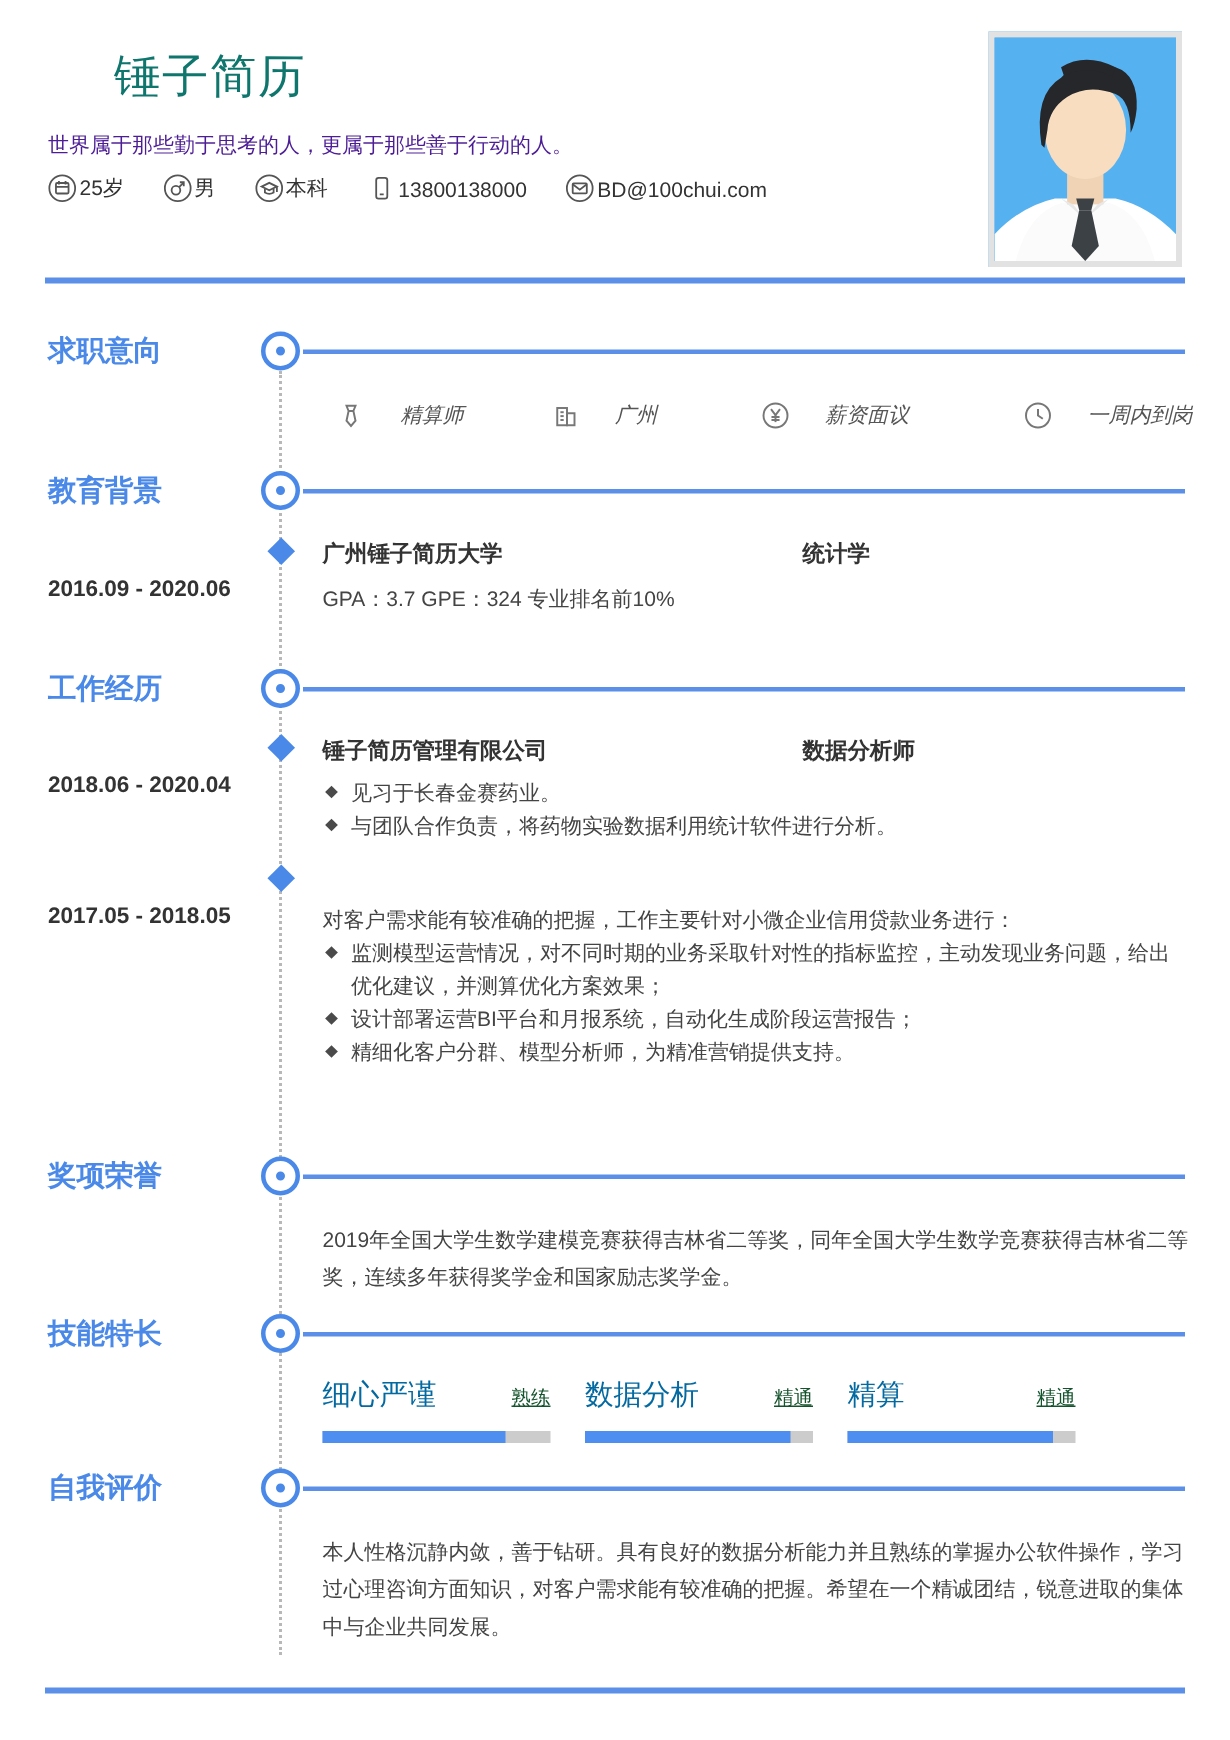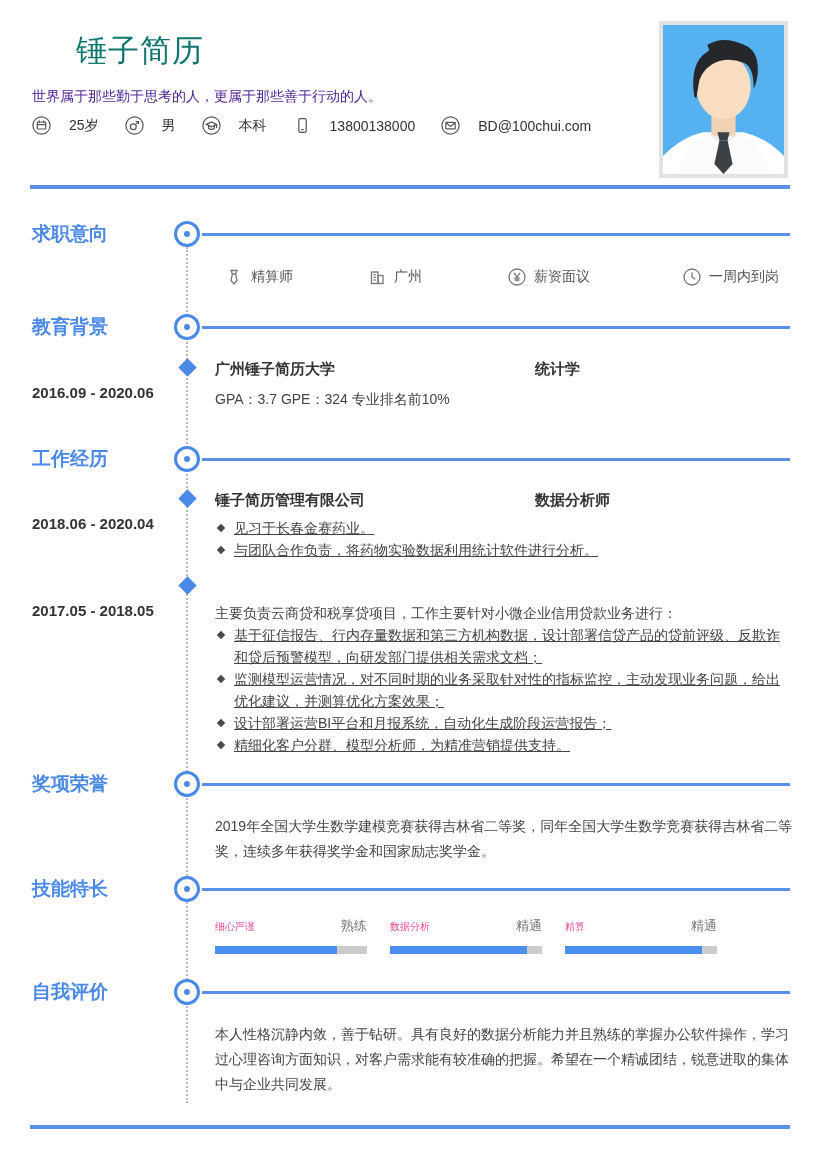--- a/index.html
+++ b/index.html
@@ -4,21 +4,21 @@
 <style>
   * { margin:0; padding:0; box-sizing:border-box; }
   html,body { background:#ffffff; }
   body { font-family:"Liberation Sans","DejaVu Sans",sans-serif; }
   .page { position:relative; width:820px; height:1160px; background:#fff; overflow:hidden; }
 
   
   .name { position:absolute; left:32px; top:30px; font-size:31px; color:#0f766e; letter-spacing:1px;margin-left:44px; }
   .motto { position:absolute; left:32px; top:88px; font-size:14px; color:#4c1d95; }
   .contacts { position:absolute; left:32px; top:116px; display:flex; align-items:center; gap:26px; font-size:14px; color:#333; }
-  .contact { display:flex; align-items:center; gap:18px; }
+  .contact { display:flex; align-items:center; gap:2px; }
   .cicon svg { display:block; }
   .photo { position:absolute; left:659px; top:21px; width:129px; height:157px; border:4px solid #e2e2e2; background:#55b1f0; }
   .photo svg { display:block; width:100%; height:100%; }
   .rule-top { position:absolute; left:30px; top:185px; width:760px; height:4px; background:#5b8fe8; }
   .rule-bottom { position:absolute; left:30px; top:1125px; width:760px; height:4px; background:#5b8fe8; }
 
   
   .spine { position:absolute; left:186px; top:247px; height:856px; width:0; border-left:2px dotted #b8b8b8; z-index:1; }
   .sec-title { position:absolute; left:32px; font-size:19px; font-weight:bold; color:#4a89e8; z-index:3; }
   .tl-node { position:absolute; left:174px; width:26px; height:26px; border:3px solid #4a89e8; border-radius:50%; background:#fff; display:flex; align-items:center; justify-content:center; z-index:4; }
@@ -29,31 +29,31 @@
   
   .period { position:absolute; left:32px; width:140px; font-size:15px; font-weight:bold; color:#333; z-index:3;margin-top:24px; }
   .org-row { position:absolute; left:215px; width:578px; z-index:3; }
   .org-row .org { font-size:15px; font-weight:bold; color:#333; }
   .org-row .role { position:absolute; left:320px; top:0; font-size:15px; font-weight:bold; color:#333; }
   .body-text { position:absolute; left:215px; width:578px; font-size:14px; color:#444; z-index:3; }
   .lh22 { line-height:22px; }
   .lh25 { line-height:25px; }
   .bullet { display:flex; align-items:flex-start; }
   .bullet .bdot { flex:none; width:6px; height:6px; background:#4a4a4a; transform:rotate(45deg); margin:8px 10px 0 3px; }
-  .bullet .btxt { flex:1; line-height:22px;text-decoration:underline; }
-
-  
-  .ji-item { position:absolute; top:268px; display:flex; align-items:center; gap:8px; font-size:14px; color:#555; z-index:3; }
+  .bullet .btxt { flex:1; line-height:22px; }
+
+  
+  .ji-item { position:absolute; top:268px; display:flex; align-items:center; gap:24px; font-size:14px; color:#555; z-index:3;font-style:italic; }
   .ji-item svg { display:block; }
 
   
   .skill { position:absolute; top:917px; width:152px; z-index:3; }
   .skill .srow { display:flex; justify-content:space-between; align-items:baseline; }
-  .skill .sname { font-size:10px; color:#ec4899; }
-  .skill .slevel { font-size:13px; color:#737373; }
+  .skill .sname { font-size:19px; color:#0369a1; }
+  .skill .slevel { font-size:13px; color:#14532d;text-decoration:underline; }
   .skill .track { margin-top:11px; width:100%; height:8px; background:#cccccc; }
   .skill .fill { height:8px; background:#4e8ef0; }
 </style>
 </head>
 <body>
 
 <div class="page">
 
   <div class="name">锤子简历</div>
   <div class="motto">世界属于那些勤于思考的人，更属于那些善于行动的人。</div>
@@ -216,25 +216,21 @@
     </div>
     <div class="bullet">
       <span class="bdot"></span>
       <span class="btxt">与团队合作负责，将药物实验数据利用统计软件进行分析。</span>
     </div>
   </div>
 
   <div class="period" style="top:578px;">2017.05 - 2018.05</div>
   <div class="diamond" style="top:579px;"></div>
   <div class="body-text" style="top:602px;">
-    <div class="lh22">主要负责云商贷和税享贷项目，工作主要针对小微企业信用贷款业务进行：</div>
-    <div class="bullet">
-      <span class="bdot"></span>
-      <span class="btxt">基于征信报告、行内存量数据和第三方机构数据，设计部署信贷产品的贷前评级、反欺诈和贷后预警模型，向研发部门提供相关需求文档；</span>
-    </div>
+    <div class="lh22">对客户需求能有较准确的把握，工作主要针对小微企业信用贷款业务进行：</div>
     <div class="bullet">
       <span class="bdot"></span>
       <span class="btxt">监测模型运营情况，对不同时期的业务采取针对性的指标监控，主动发现业务问题，给出优化建议，并测算优化方案效果；</span>
     </div>
     <div class="bullet">
       <span class="bdot"></span>
       <span class="btxt">设计部署运营BI平台和月报系统，自动化生成阶段运营报告；</span>
     </div>
     <div class="bullet">
       <span class="bdot"></span>

